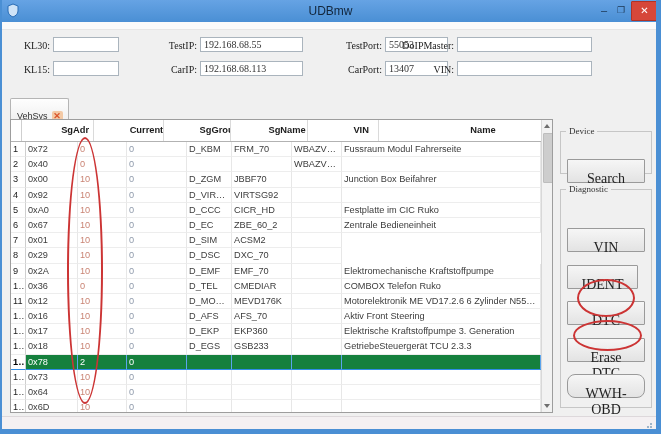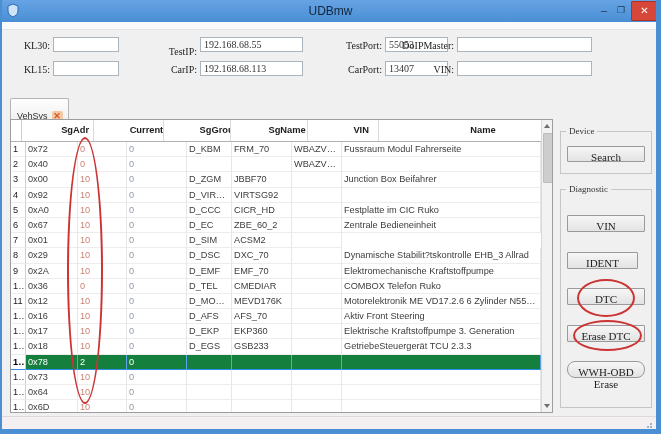--- a/index.html
+++ b/index.html
@@ -55,22 +55,22 @@
   .arrow{position:absolute;left:0;width:10px;height:12px;background:#f2f2f2;}
   .arrow:after{content:"";position:absolute;left:2px;border-left:3px solid transparent;border-right:3px solid transparent;}
   .arr-up{top:0;}  .arr-up:after{top:4px;border-bottom:4px solid #6e6e6e;}
   .arr-dn{bottom:0;}.arr-dn:after{top:4px;border-top:4px solid #6e6e6e;}
   .thumb{position:absolute;left:1px;top:13px;width:8px;height:48px;background:#cdcdcd;border:1px solid #bdbdbd;border-radius:1px;}
   
   .groupbox{position:absolute;border:1px solid #c6c6c6;background:transparent;box-sizing:border-box;}
   .gb-label{position:absolute;top:-6px;left:5px;background:#f0f0f0;padding:0 3px;
             font-family:"Liberation Serif",serif;font-size:9px;color:#333;}
   .btn{position:absolute;background:linear-gradient(#f6f6f6,#e3e3e3);border:1px solid #9a9a9a;
-       font-family:"Liberation Serif",serif;font-size:11px;color:#222;text-align:center;
-       border-radius:1px;padding:4px;box-sizing:border-box;}
+       font-family:"Liberation Serif",serif;font-size:14px;color:#222;text-align:center;
+       border-radius:1px;padding:11px;box-sizing:border-box;margin-top:13px;}
   
   .statusbar{position:absolute;left:2px;top:416px;width:655px;height:13px;background:#f4f0f2;border-top:1px solid #ddd8db;}
   .grip{position:absolute;right:4px;top:4px;width:7px;height:7px;
         background:radial-gradient(circle at 2px 6px,#9fb4c8 1px,transparent 1.2px),
                    radial-gradient(circle at 5px 6px,#9fb4c8 1px,transparent 1.2px),
                    radial-gradient(circle at 5px 3px,#9fb4c8 1px,transparent 1.2px);}
   
   .ellipse{position:absolute;border:2px solid #cc3434;border-radius:50%;pointer-events:none;z-index:60;background:transparent;}
   .e-col{left:67px;top:137px;width:32px;height:263px;}
   .e-dtc{left:577px;top:279px;width:54px;height:34px;}
@@ -89,21 +89,21 @@
     </span>
     <div class="title">UDBmw</div>
     <div class="winbtn btn-min">–</div>
     <div class="winbtn btn-max">❐</div>
     <div class="winbtn btn-close">✕</div>
   </div>
   <div class="substrip"></div>
 
   <span class="flabel" style="left:14px;top:40px;width:36px;">KL30:</span>
   <input class="finput" style="left: 53px; top: 37px; width: 66px;" value="">
-  <span class="flabel" style="left:140px;top:46px;width:57px;">TestIP:</span>
+  <span class="flabel" style="left:140px;top:40px;width:57px;">TestIP:</span>
   <input class="finput" style="left: 200px; top: 37px; width: 103px;" value="192.168.68.55">
   <span class="flabel" style="left:325px;top:40px;width:57px;">TestPort:</span>
   <input class="finput" style="left: 385px; top: 37px; width: 63px;" value="55053">
 
   <span class="flabel" style="left:390px;top:40px;width:64px;">DoIPMaster:</span>
   <input class="finput" style="left: 457px; top: 37px; width: 135px;" value="">
 
   <span class="flabel" style="left:14px;top:64px;width:36px;">KL15:</span>
   <input class="finput" style="left: 53px; top: 61px; width: 66px;" value="">
   <span class="flabel" style="left:140px;top:64px;width:57px;">CarIP:</span>
@@ -199,21 +199,20 @@
           <div class="cell c6"></div>
         </div>
         <div class="trow">
           <div class="cell c0">8</div>
           <div class="cell c1">0x29</div>
           <div class="cell c2 cur">10</div>
           <div class="cell c3 hist">0</div>
           <div class="cell c4">D_DSC</div>
           <div class="cell c5">DXC_70</div>
           <div class="cell c6"></div>
-          <div class="cell c7">Dynamische Stabilit?tskontrolle EHB_3 Allrad</div>
         </div>
         <div class="trow">
           <div class="cell c0">9</div>
           <div class="cell c1">0x2A</div>
           <div class="cell c2 cur">10</div>
           <div class="cell c3 hist">0</div>
           <div class="cell c4">D_EMF</div>
           <div class="cell c5">EMF_70</div>
           <div class="cell c6"></div>
           <div class="cell c7">Elektromechanische Kraftstoffpumpe</div>

